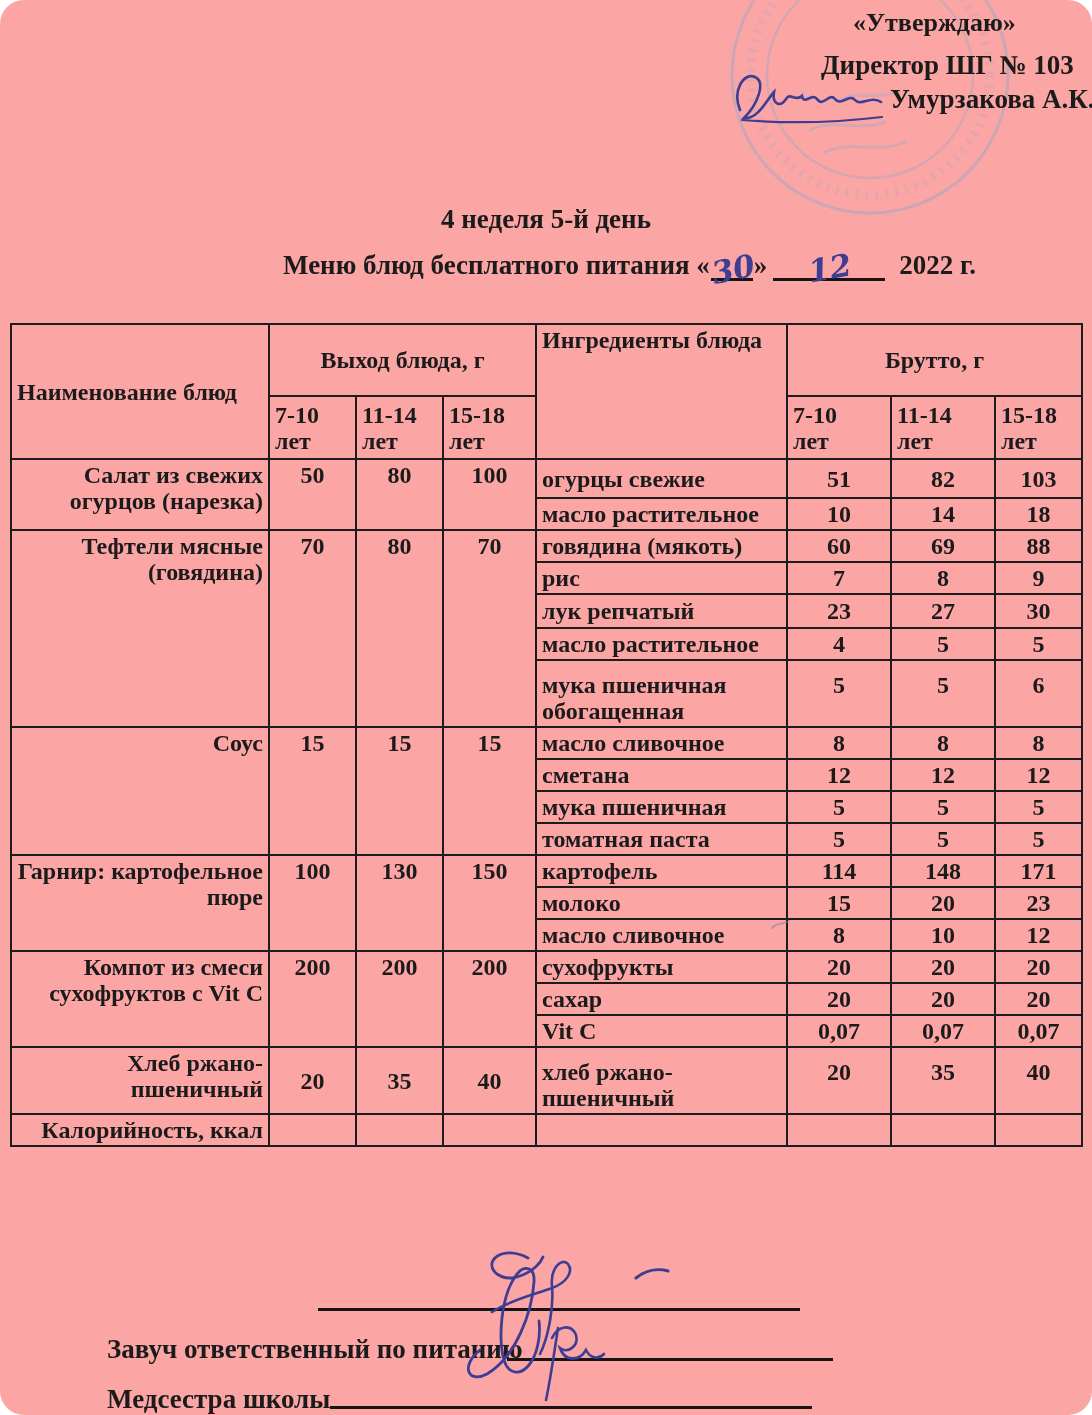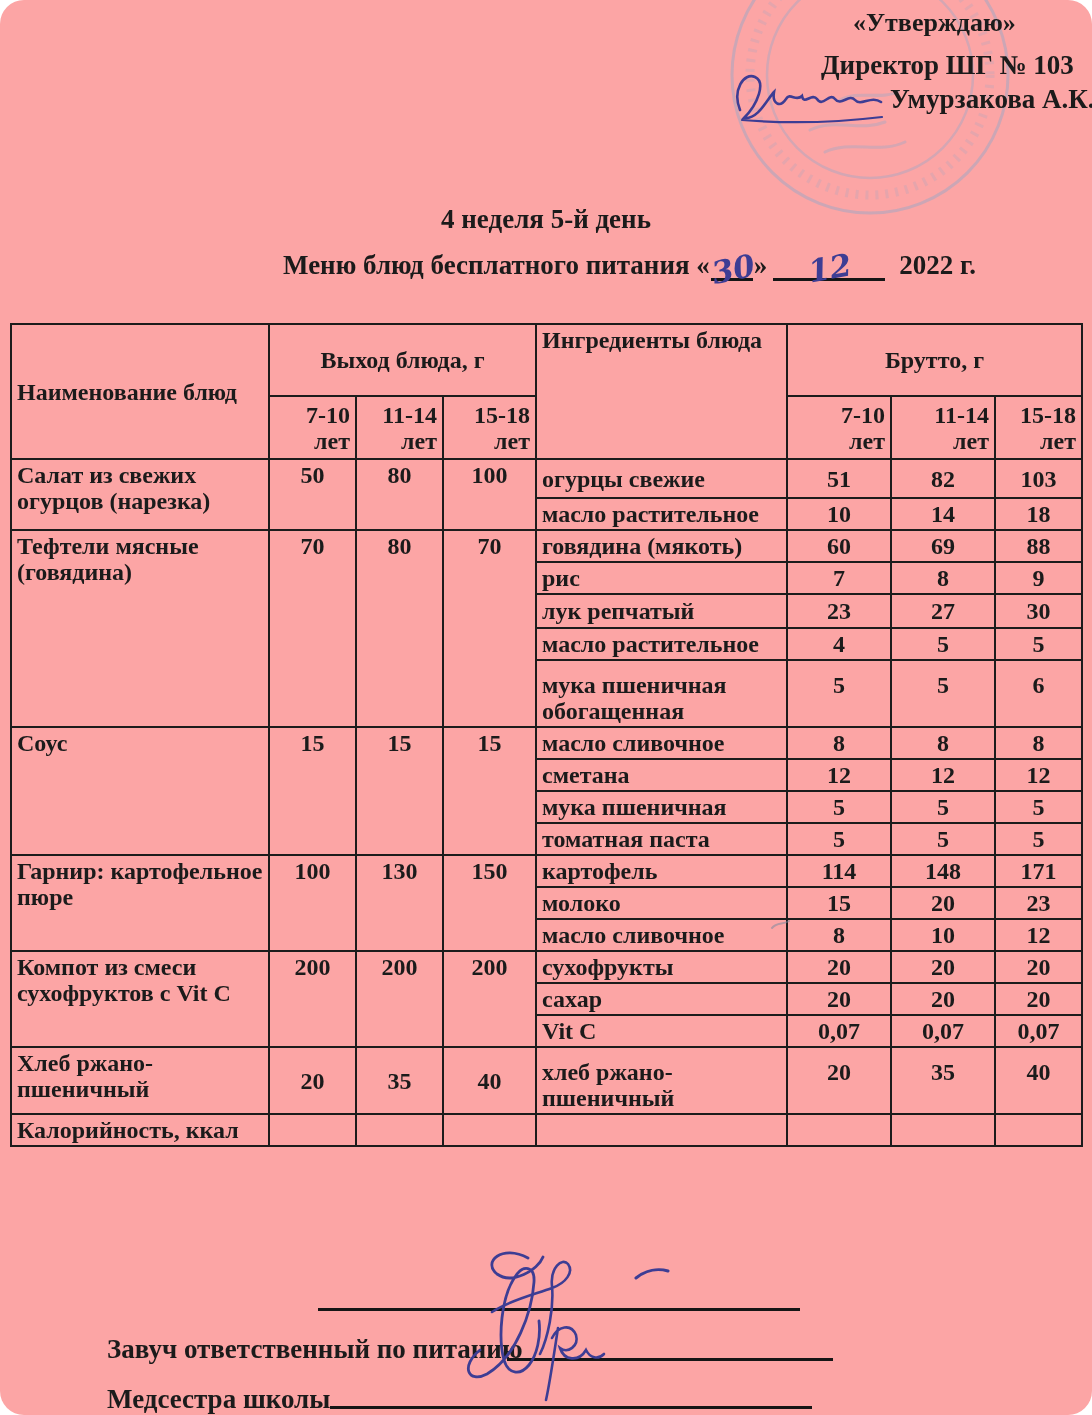--- a/index.html
+++ b/index.html
@@ -33,22 +33,22 @@
   
   table.menu{position:absolute; left:10px; top:323px; width:1071px;
     border-collapse:collapse; table-layout:fixed;}
   table.menu td{border:2px solid #1c1c1c; font-size:24px; line-height:26px; padding:2px 5px; overflow:hidden;}
   tr.h1{height:72px;} tr.h2{height:63px;}
   tr.rb{height:29px;}
   tr.r0{height:39px;} tr.r4{height:34px;} tr.r6{height:52px;} tr.r17{height:57px;}
   td.th-dish{vertical-align:middle; padding-left:20px; font-size:25px;}
   td.th-group{text-align:center; vertical-align:middle; font-size:25px;}
   td.th-ingr{vertical-align:top; padding:8px 4px 0 14px; font-size:25px;}
-  td.age{text-align:right; vertical-align:middle; font-size:25px; line-height:30px;}
-  td.dish{vertical-align:top; text-align:left; padding:4px 6px 4px 9px;}
+  td.age{text-align:left; vertical-align:middle; font-size:25px; line-height:30px;}
+  td.dish{vertical-align:top; text-align:right; padding:4px 6px 4px 9px;}
   td.num{text-align:center; vertical-align:top; padding-top:5px;}
   td.mid{vertical-align:middle; padding-top:2px;}
   td.ing{vertical-align:middle; padding-left:13px; text-align:left;}
   td.gnum{text-align:center; vertical-align:middle;}
   tr.tall td.ing, tr.tall td.gnum{vertical-align:top; padding-top:11px;}
 
   
   .f-label1{left:107px; top:1284px; font-size:27px;}
   .f-label2{left:107px; top:1334px; font-size:27px;}
   .f-label3{left:107px; top:1384px; font-size:27px;}

